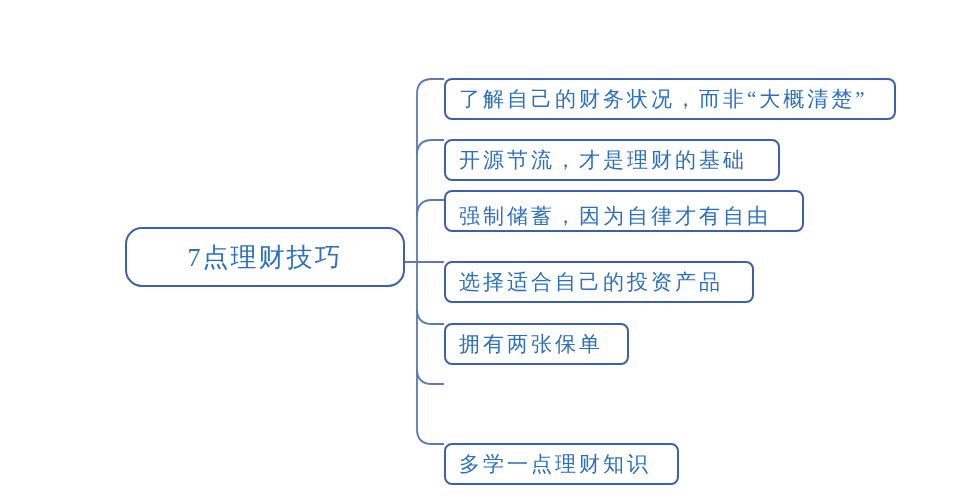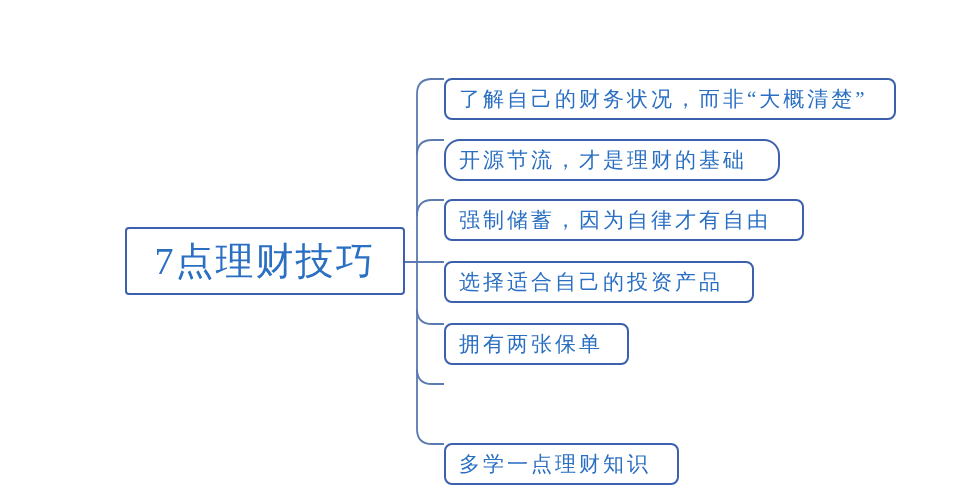--- a/index.html
+++ b/index.html
@@ -22,35 +22,35 @@
     position:absolute;
     box-sizing:border-box;
     border:2px solid var(--node-border);
     background:var(--background);
     color:var(--node-text);
     white-space:nowrap;
     display:flex;align-items:center;justify-content:center;
   }
   .root-topic{
     left:125px;top:227px;
-    width:280px;height:68px;
-    border-radius:4px;
-    font-size:38px;letter-spacing:2px;
+    width:280px;height:60px;
+    border-radius:17px;
+    font-size:26px;letter-spacing:2px;
   }
   .branch-topic{
     left:444px;height:42px;
     border-radius:8px;
     font-size:21px;letter-spacing:3px;
     padding:0 13px;
     justify-content:flex-start;
     margin-top:20px;
   }
   .b1{top:58px;min-width:452px;}
-  .b2{top:119px;min-width:336px;border-radius:16px;}
-  .b3{top:179px;min-width:360px;}
+  .b2{top:119px;min-width:336px;}
+  .b3{top:170px;min-width:360px;align-items:flex-end;}
   .b4{top:241px;min-width:310px;}
   .b5{top:303px;min-width:185px;text-align:right;}
   .b6{top:363px;min-width:235px;}
   .b7{top:423px;min-width:235px;}
 </style>
 </head>
 <body>
 
 <div class="canvas">
 

